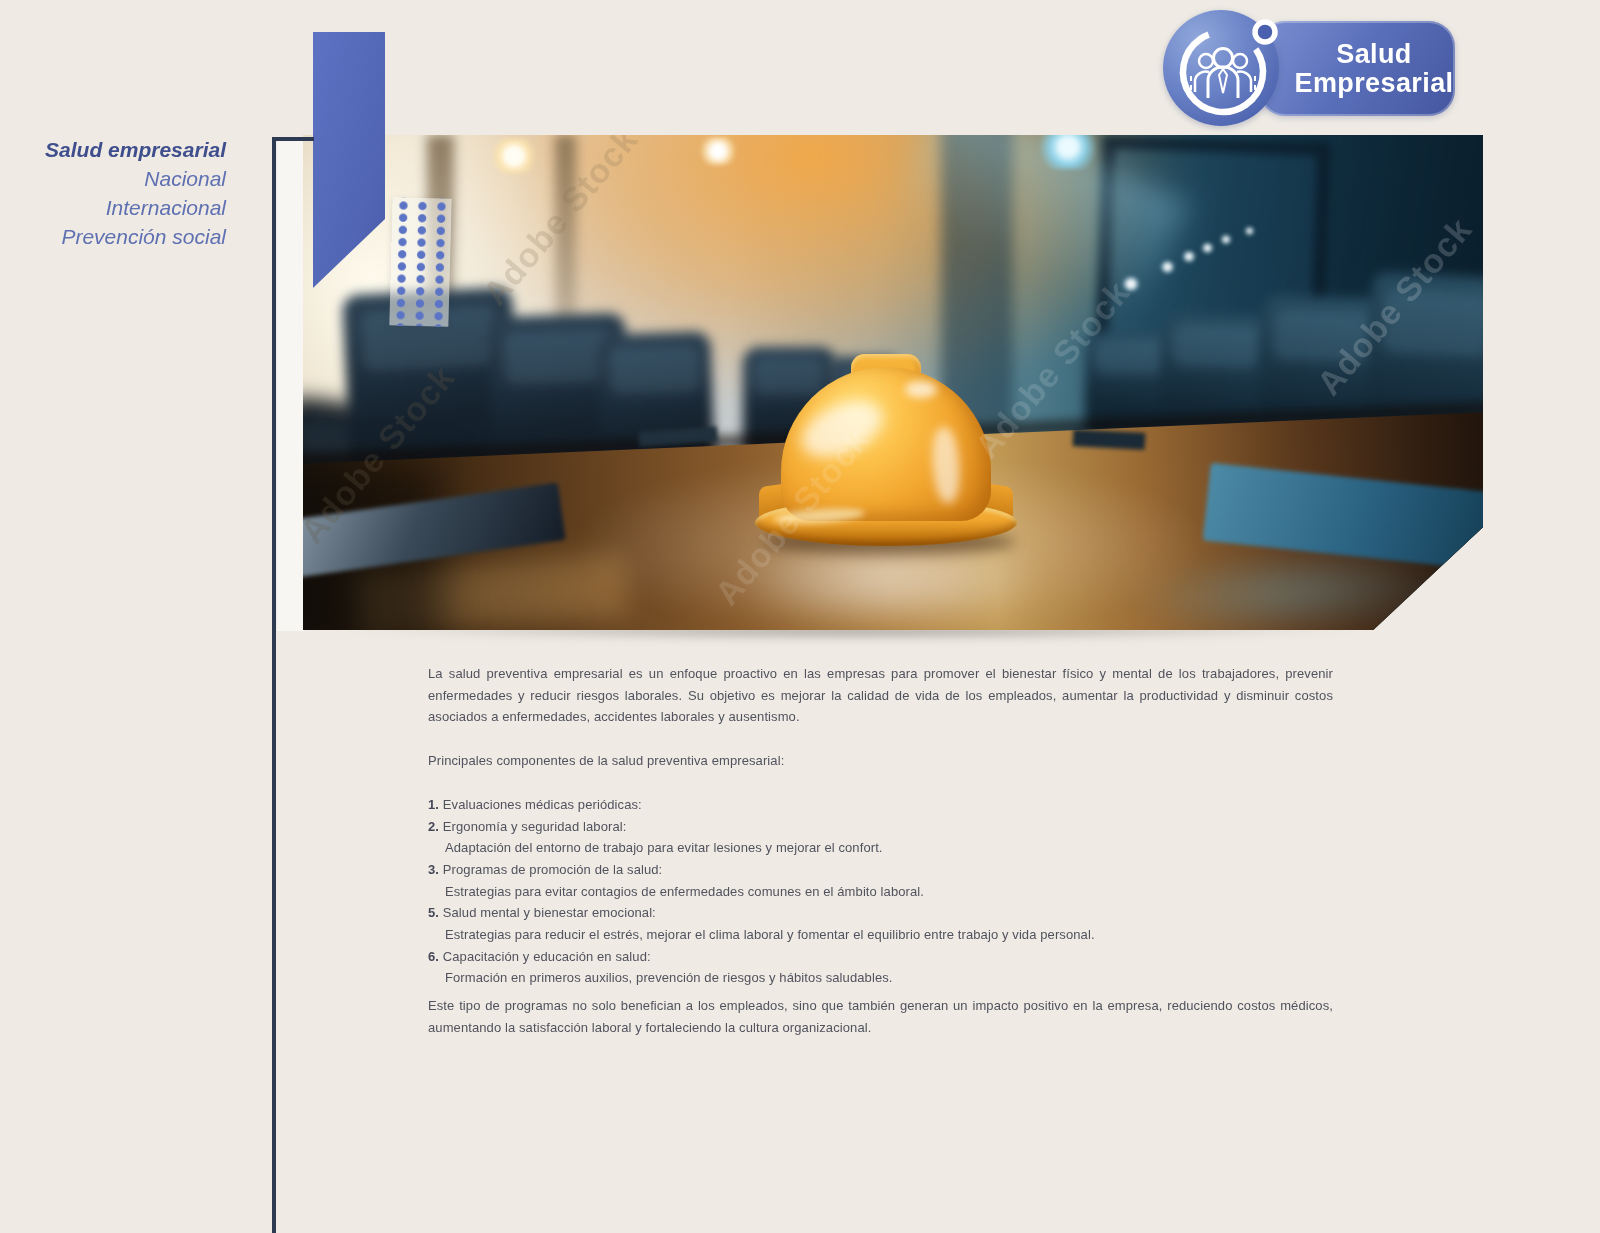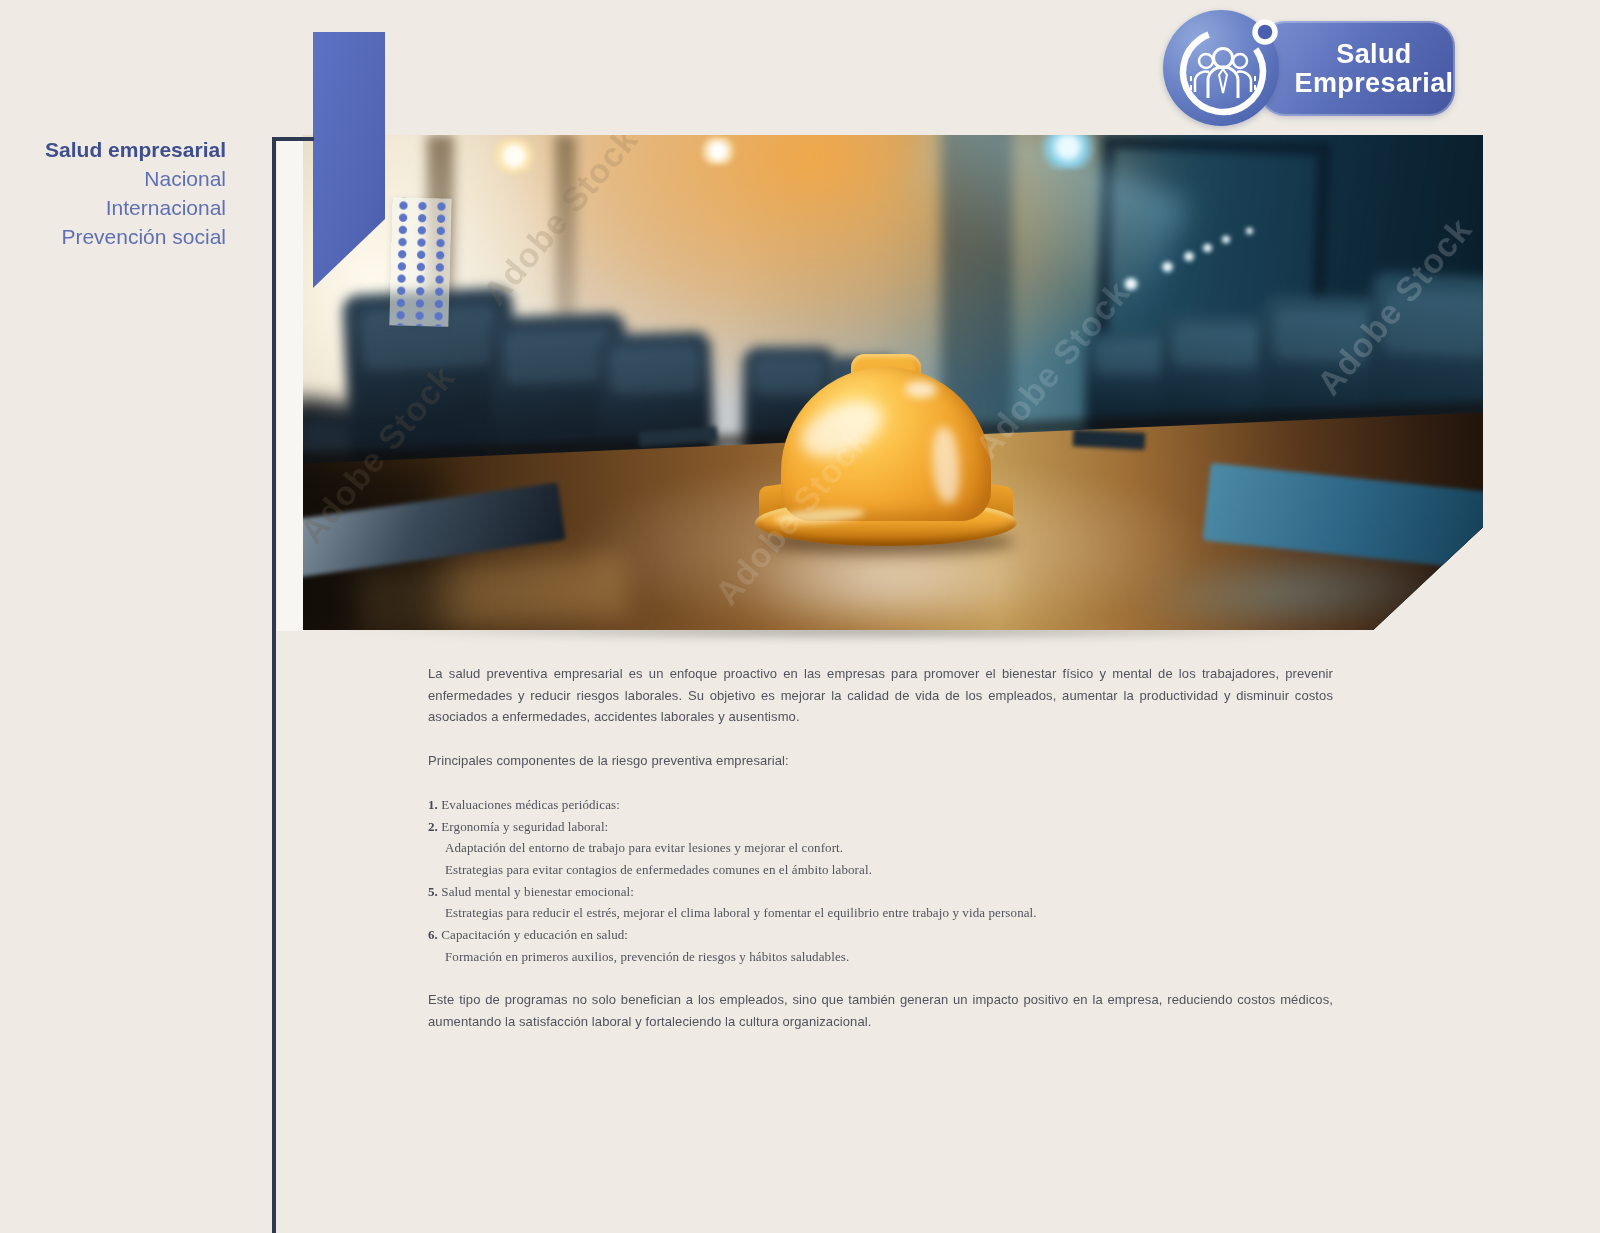--- a/index.html
+++ b/index.html
@@ -1,20 +1,20 @@
 <!DOCTYPE html>
 <html><head>
 <meta charset="utf-8">
 <style>
   * { margin:0; padding:0; box-sizing:border-box; }
   html,body { width:1600px; height:1233px; }
   body { position:relative; background:#efebe4; font-family:"Liberation Sans",sans-serif; overflow:hidden; }
 
   
-  .nav { position:absolute; top:135px; left:0; width:226px; text-align:right; }
+  .nav { position:absolute; top:135px; left:0; width:226px; text-align:right;font-style:italic; }
   .nav-item { font-size:21px; line-height:29px; color:#5f70b2; cursor:pointer; }
   .nav-item.active { font-weight:bold; color:#3f4e8c; }
 
   
   .frame-v { position:absolute; left:272px; top:137px; width:4px; height:1096px; background:#2e3a52; z-index:3; }
   .frame-h { position:absolute; left:272px; top:137px; width:42px; height:4px; background:#2e3a52; z-index:9; }
   .white-strip { position:absolute; left:277px; top:137px; width:27px; height:494px; background:#f8f6f2; z-index:2; }
 
   
   .ribbon { position:absolute; left:313px; top:32px; width:72px; height:256px;
@@ -145,21 +145,21 @@
   .wm2 { left:148px; top:62px;  color:rgba(130,115,85,.22); }
   .wm3 { left:640px; top:215px; color:rgba(255,255,255,.14); }
   .wm4 { left:982px; top:152px; color:rgba(255,255,255,.18); }
   .wm5 { left:380px; top:362px; color:rgba(255,255,255,.12); }
 
   
   .content { position:absolute; left:428px; top:663px; width:905px; z-index:6;
              color:#51525e; font-size:13px; line-height:21.7px; letter-spacing:.1px; }
   .content p.just { text-align:justify; margin:0 0 22px 0; }
   .content .subtitle { margin:0 0 22px 0; }
-  .list { margin:0 0 22px 0;font-family:Liberation Serif, serif; }
+  .list { margin:0 0 6px 0; }
   .item-title .num { font-weight:bold; color:#474858; }
   .item-desc { padding-left:17px; }
 </style>
 </head>
 <body>
 
 <nav class="nav">
   <div class="nav-item active">Salud empresarial</div>
   <div class="nav-item">Nacional</div>
   <div class="nav-item">Internacional</div>
@@ -254,26 +254,27 @@
   <span class="wm wm1">Adobe Stock</span>
   <span class="wm wm2">Adobe Stock</span>
   <span class="wm wm3">Adobe Stock</span>
   <span class="wm wm4">Adobe Stock</span>
   <span class="wm wm5">Adobe Stock</span>
 </figure>
 <div class="photo-shadow"></div>
 
 <main class="content">
   <p class="just">La salud preventiva empresarial es un enfoque proactivo en las empresas para promover el bienestar físico y mental de los trabajadores, prevenir enfermedades y reducir riesgos laborales. Su objetivo es mejorar la calidad de vida de los empleados, aumentar la productividad y disminuir costos asociados a enfermedades, accidentes laborales y ausentismo.</p>
-  <p class="subtitle">Principales componentes de la riesgo preventiva empresarial:</p>
+  <p class="subtitle">Principales componentes de la salud preventiva empresarial:</p>
 
   <div class="list">
     <div class="item-title"><span class="num">1.</span> <span>Evaluaciones médicas periódicas:</span></div>
     <div class="item-title"><span class="num">2.</span> <span>Ergonomía y seguridad laboral:</span></div>
     <div class="item-desc">Adaptación del entorno de trabajo para evitar lesiones y mejorar el confort.</div>
+    <div class="item-title"><span class="num">3.</span> <span>Programas de promoción de la salud:</span></div>
     <div class="item-desc">Estrategias para evitar contagios de enfermedades comunes en el ámbito laboral.</div>
     <div class="item-title"><span class="num">5.</span> <span>Salud mental y bienestar emocional:</span></div>
     <div class="item-desc">Estrategias para reducir el estrés, mejorar el clima laboral y fomentar el equilibrio entre trabajo y vida personal.</div>
     <div class="item-title"><span class="num">6.</span> <span>Capacitación y educación en salud:</span></div>
     <div class="item-desc">Formación en primeros auxilios, prevención de riesgos y hábitos saludables.</div>
   </div>
 
   <p class="just">Este tipo de programas no solo benefician a los empleados, sino que también generan un impacto positivo en la empresa, reduciendo costos médicos, aumentando la satisfacción laboral y fortaleciendo la cultura organizacional.</p>
 </main>
 

